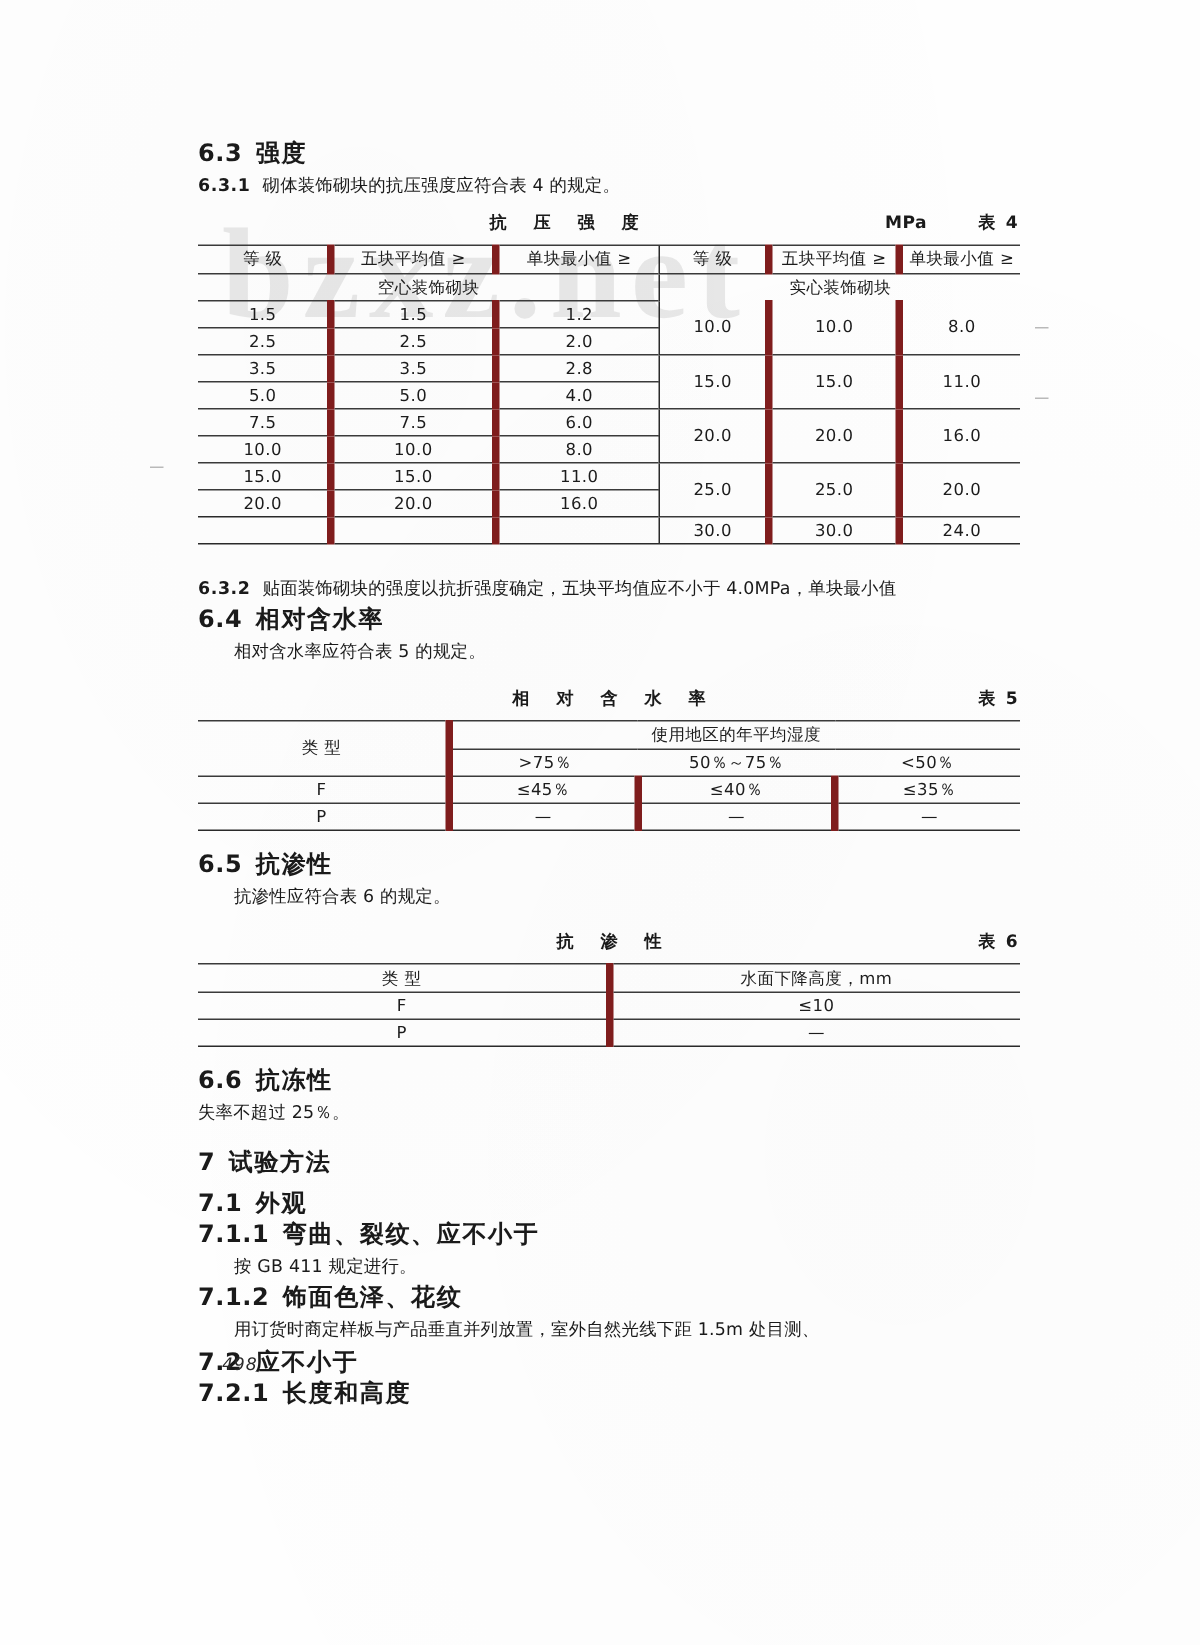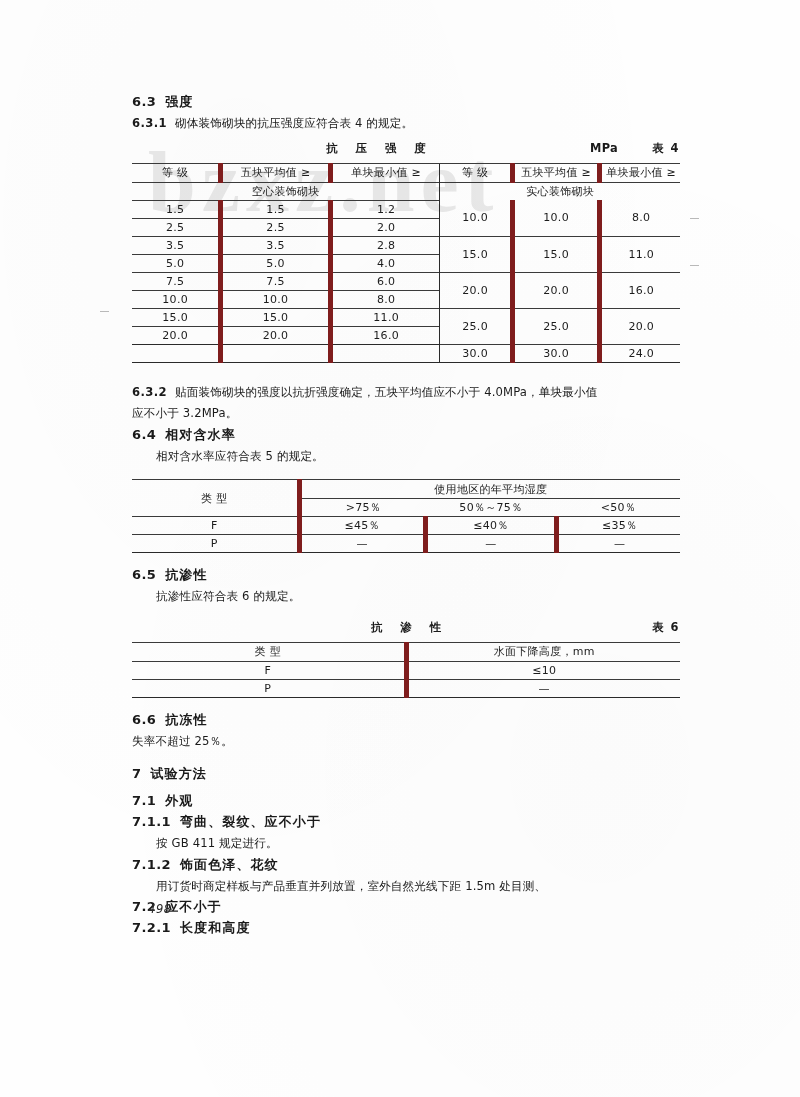--- a/index.html
+++ b/index.html
@@ -28,21 +28,21 @@
     pointer-events: none;
   }
   #content {
     position: absolute;
     left: 132px;
     top: 92px;
     width: 548px;
   }
   
   .h-line {
-    font-size: 13px;
+    font-size: 16px;
     line-height: 20px;
     letter-spacing: 0.2px;
     margin: 0 0 1px 0;
     white-space: nowrap;
   }
   .num {
     font-weight: bold;
     letter-spacing: 0.4px;
   }
   .heading .num { margin-right: 9px; }
@@ -274,29 +274,32 @@
           <td class="rule-thin rule-bot vl">24.0</td>
         </tr>
       </tbody>
     </table>
 
     <div class="gap-l"></div>
 
     <div class="h-line para">
       <span class="num">6.3.2</span><span>贴面装饰砌块的强度以抗折强度确定，五块平均值应不小于 4.0MPa，单块最小值</span>
     </div>
-    <div class="h-line para">应不小于 3.2MPa。</div>
 
     <div class="h-line heading">
       <span class="num">6.4</span><span class="txt">相对含水率</span>
     </div>
     <div class="h-line para indent">相对含水率应符合表 5 的规定。</div>
 
     <div class="gap-m"></div>
 
+    <div class="tbl-cap">
+      <span class="title">相 对 含 水 率</span>
+      <span class="tno">表 5</span>
+    </div>
 
     <table class="doc" id="t5">
       <colgroup>
           <col class="a">
           <col class="b">
           <col class="c">
           <col class="d">
         </colgroup>
       <tbody>
         <tr class="hdr">

